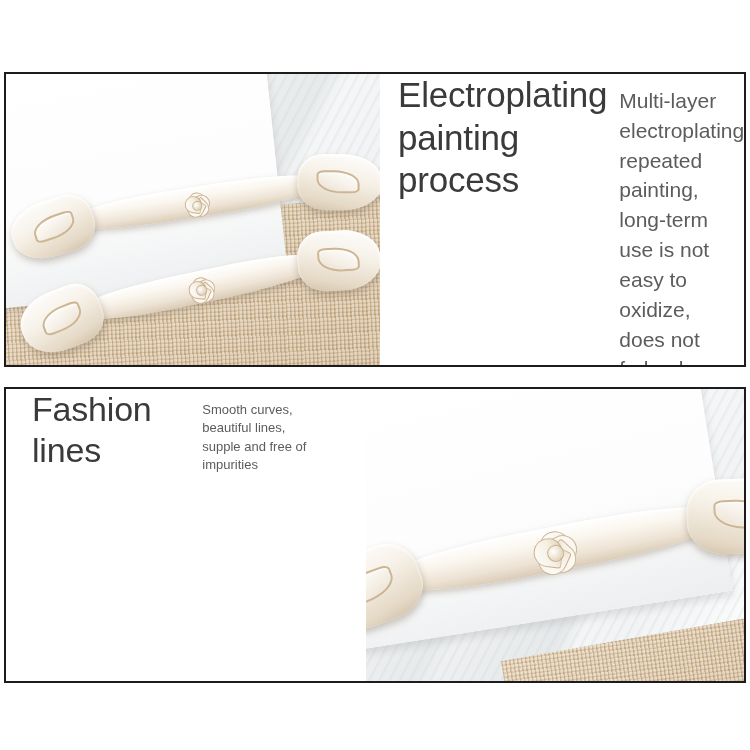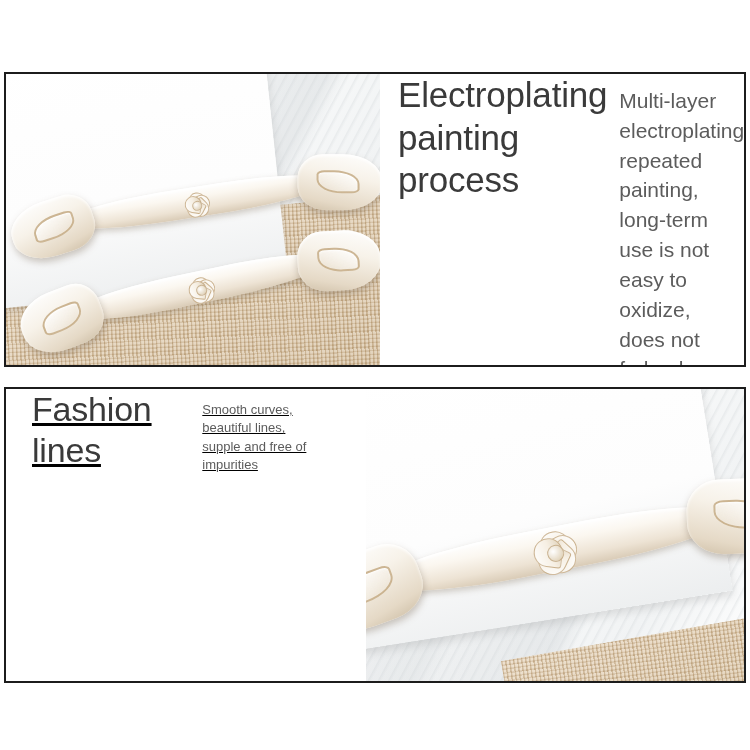--- a/index.html
+++ b/index.html
@@ -28,21 +28,20 @@
     left: 4px;
     top: 72px;
     width: 742px;
     height: 295px;
   }
   #panel-bottom {
     left: 4px;
     top: 387px;
     width: 742px;
     height: 296px;
-    text-decoration: underline;
   }
 
   
   .photo {
     position: relative;
     overflow: hidden;
     background: #f4f4f4;
     flex: none;
   }
   #photo-top   { width: 374px; height: 100%; }

